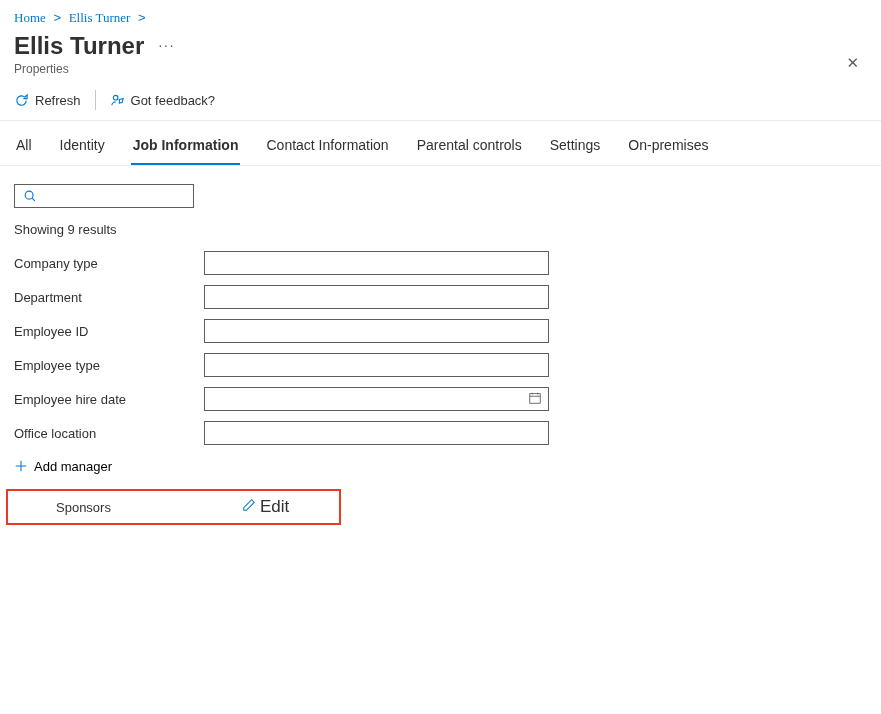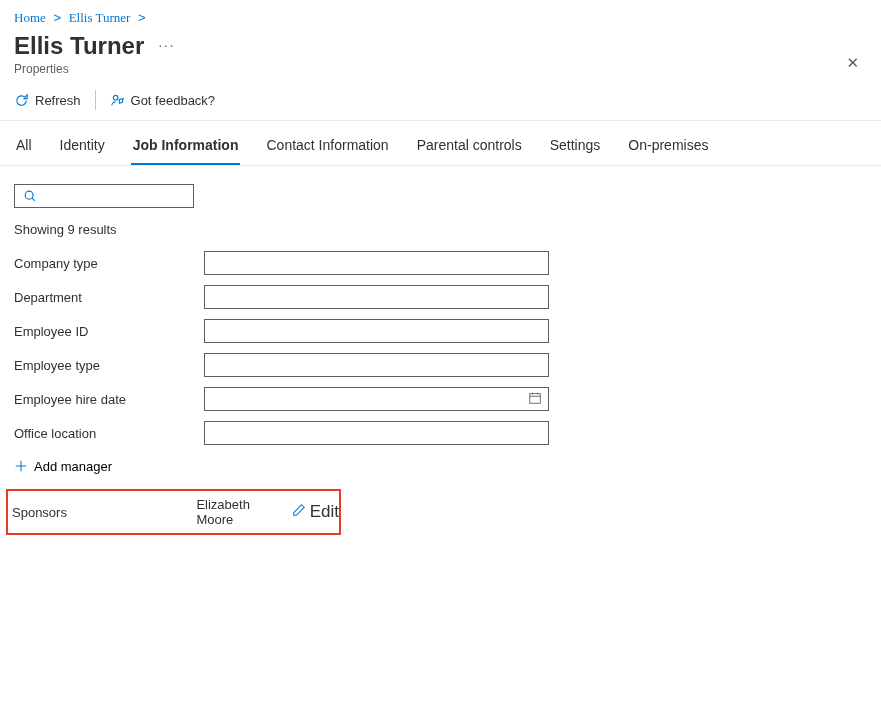--- a/index.html
+++ b/index.html
@@ -34,21 +34,21 @@
     .form-row { display: flex; align-items: center; margin-bottom: 10px; min-height: 24px; }
     .form-label { width: 190px; font-size: 13px; color: #323130; }
     .form-input { width: 345px; height: 24px; border: 1px solid #605e5c; padding: 0 6px; font-size: 13px; }
     .date-wrap { width: 345px; display: flex; align-items: center; border: 1px solid #605e5c; height: 24px; }
     .date-wrap input { border: none; flex: 1; height: 100%; padding: 0 6px; outline: none; }
     .date-icon { padding: 0 6px; color: #605e5c; }
     
     .link-action { display: flex; gap: 6px; color: #000000; cursor: pointer; font-size: 13px; }
     
     .sponsor-row { display: flex; align-items: center; border: 2px solid #e83b23; padding: 6px 0 6px 0; margin-left: -8px; width: 335px; }
-    .sponsor-row .form-label { padding-left: 4px; width: 198px; }
+    .sponsor-row .form-label { padding-left: 12px; width: 198px; margin-left: 36px; }
     .sponsor-val { font-size: 13px; margin-right: 6px; }
     .edit-link { display: flex; align-items: center; gap: 4px; color: #323130; cursor: pointer; font-size: 17px; }
   </style>
 </head>
 <body>
 
 <div class="breadcrumb">
   <a href="#">Home</a>
   <span class="sep">&gt;</span>
   <a href="#">Ellis Turner</a>
@@ -146,21 +146,20 @@
         <span>
           <svg width="14" height="14" viewBox="0 0 16 16" fill="none" stroke="#0078d4" stroke-width="1.2">
               <path d="M8 2v12M2 8h12"></path>
             </svg>
         </span>
         <span>Add manager</span>
       </div>
     </div>
     <div class="sponsor-row">
       <div class="form-label">Sponsors</div>
-      <span class="sponsor-val">Elizabeth Moore</span>
       <div class="edit-link">
         <span>
           <svg width="14" height="14" viewBox="0 0 16 16" fill="none" stroke="#0078d4" stroke-width="1.2">
               <path d="M11 2l3 3-9 9H2v-3z"></path>
             </svg>
         </span>
         <span>Edit</span>
       </div>
     </div>
   </div>

